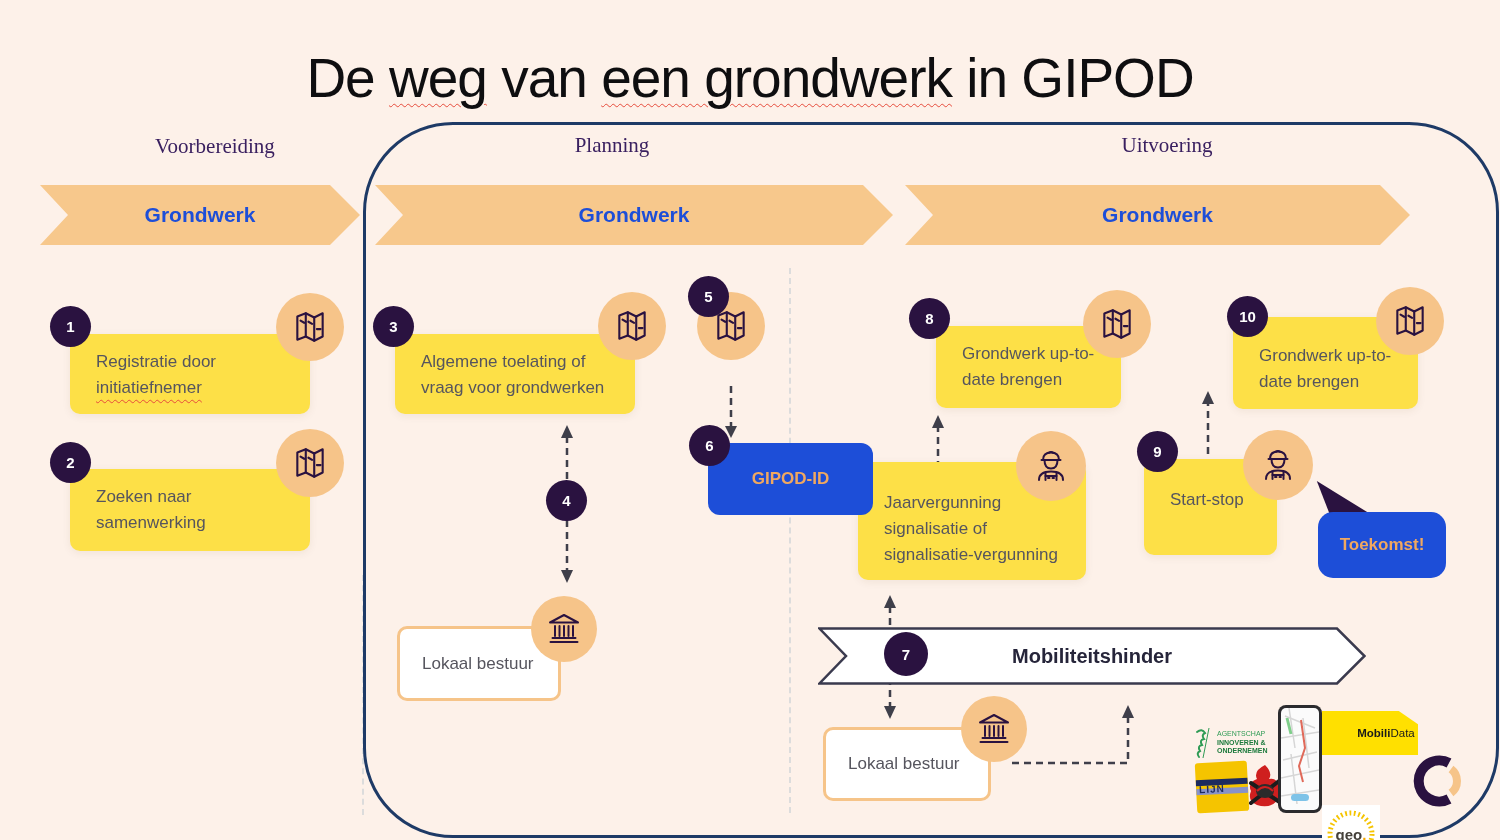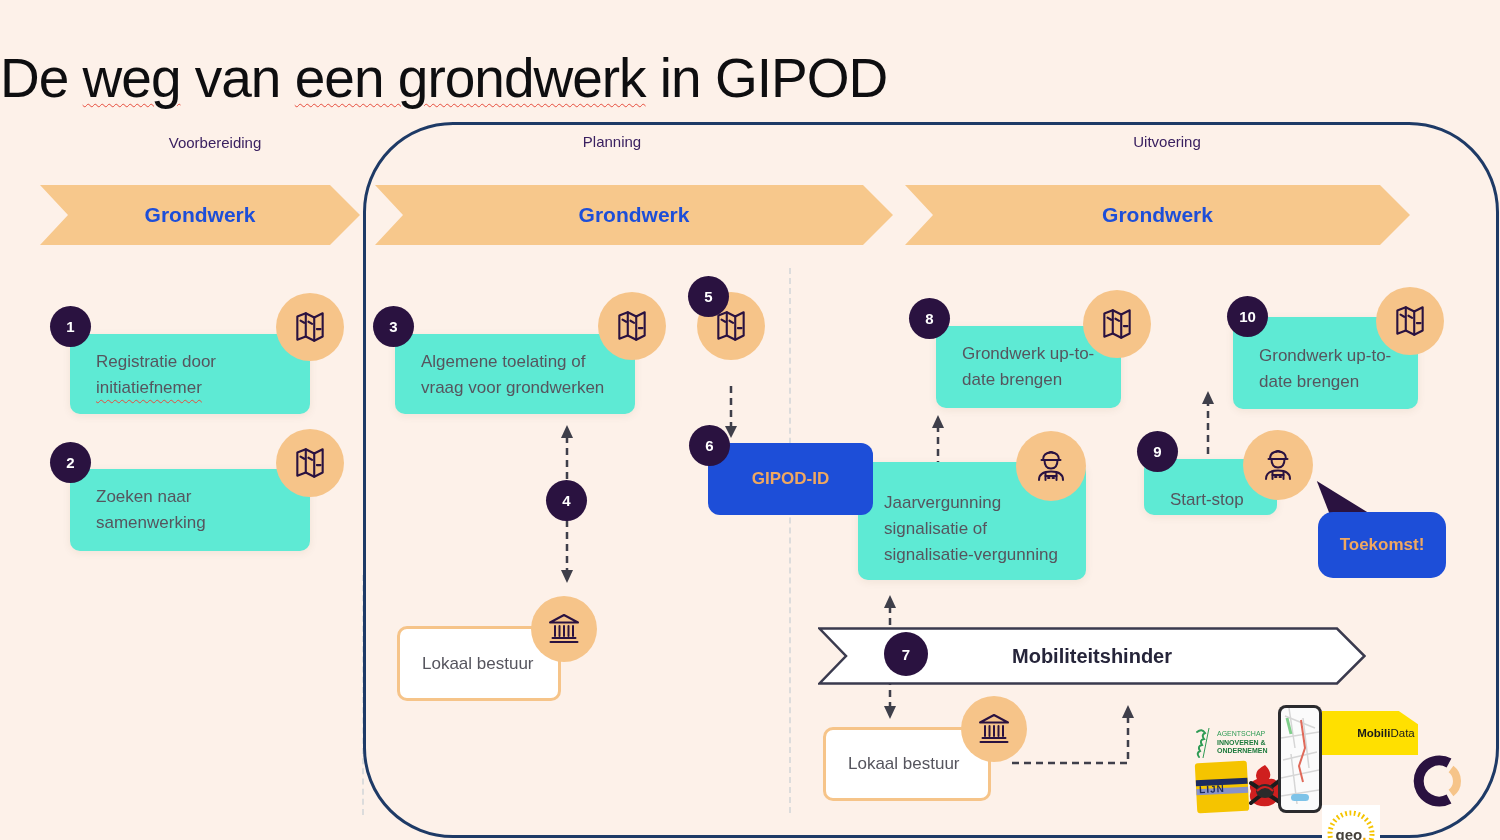--- a/index.html
+++ b/index.html
@@ -3,48 +3,48 @@
 <meta charset="utf-8">
 <style>
   html,body{margin:0;padding:0;}
   .canvas{
     position:relative;width:1500px;height:840px;overflow:hidden;
     background:#fdf1e9;font-family:"Liberation Sans",sans-serif;
   }
   .abs{position:absolute;}
   
   .title{
-    left:0;top:46px;width:100%;
+    left:0;top:46px;width:100%;text-align:center;
     font-size:55px;font-weight:500;color:#0e0e10;letter-spacing:-1px;z-index:6;
   }
   .wavy{
     text-decoration:underline;
     text-decoration-style:wavy;
     text-decoration-color:#e74c3c;
     text-decoration-thickness:1px;
     text-underline-offset:6px;
   }
   
   .frame{
     left:363px;top:122px;width:1130px;height:710px;
     border:3px solid #1e3a66;border-radius:90px;z-index:1;
   }
   .vsep{border-left:2px dashed #dcdcdc;width:0;z-index:0;}
   
-  .phase{font-size:15px;color:#3a2060;text-align:center;width:220px;z-index:2;}
+  .phase{font-size:21px;color:#3a2060;text-align:center;width:220px;z-index:2;font-family:Liberation Serif, serif;}
   
   .banner{
     top:185px;height:60px;background:#f7c88c;z-index:2;
     clip-path:polygon(0 0,calc(100% - 30px) 0,100% 50%,calc(100% - 30px) 100%,0 100%,28px 50%);
     display:flex;align-items:center;justify-content:center;
     font-size:21px;font-weight:bold;color:#1d4ed8;
   }
   
   .card{
-    background:#5eead4;border-radius:10px;z-index:3;
+    background:#fde047;border-radius:10px;z-index:3;
     box-shadow:0 2px 8px rgba(90,60,30,.08);
     font-size:17px;line-height:26px;color:#56555e;
   }
   .card-pad{padding:15px 0 0 26px;}
   .lokaal{
     background:#fff;border:3px solid #f6c489;border-radius:10px;z-index:3;
     display:flex;align-items:center;font-size:17px;color:#56555e;
     padding-left:22px;box-sizing:border-box;
   }
   
@@ -257,21 +257,21 @@
         <path d="M8 34 Q8 25.5 20 25.5 Q32 25.5 32 34"></path>
         <path d="M14.5 27 V34"></path>
           <path d="M25.5 27 V34"></path>
         <path d="M14.5 30 H25.5"></path>
         <path d="M17 32 h1.5"></path>
           <path d="M21.5 32 h1.5"></path>
       </g>
     </svg>
   </div>
 
-  <div class="abs card" style="left:1144px;top:459px;width:133px;height:56px;box-sizing:border-box;padding:28px 0 0 26px;">
+  <div class="abs card" style="left:1144px;top:459px;width:133px;height:96px;box-sizing:border-box;padding:28px 0 0 26px;">
     <div>Start-stop</div>
   </div>
   <div class="abs num" style="left:1137px;top:431px;">9</div>
   <div class="abs icircle" style="left:1243px;top:430px;width:70px;height:70px;">
     <svg width="40" height="40" viewBox="0 0 40 40">
       <g stroke="#2a1240" stroke-width="2" fill="none" stroke-linejoin="round" stroke-linecap="round">
         <path d="M12 14 Q12 6.5 20 6.5 Q28 6.5 28 14"></path>
         <path d="M17.5 6.8 Q20 5.4 22.5 6.8"></path>
         <path d="M10.5 14 H29.5"></path>
         <path d="M13.5 14 Q13.5 22.5 20 22.5 Q26.5 22.5 26.5 14"></path>

